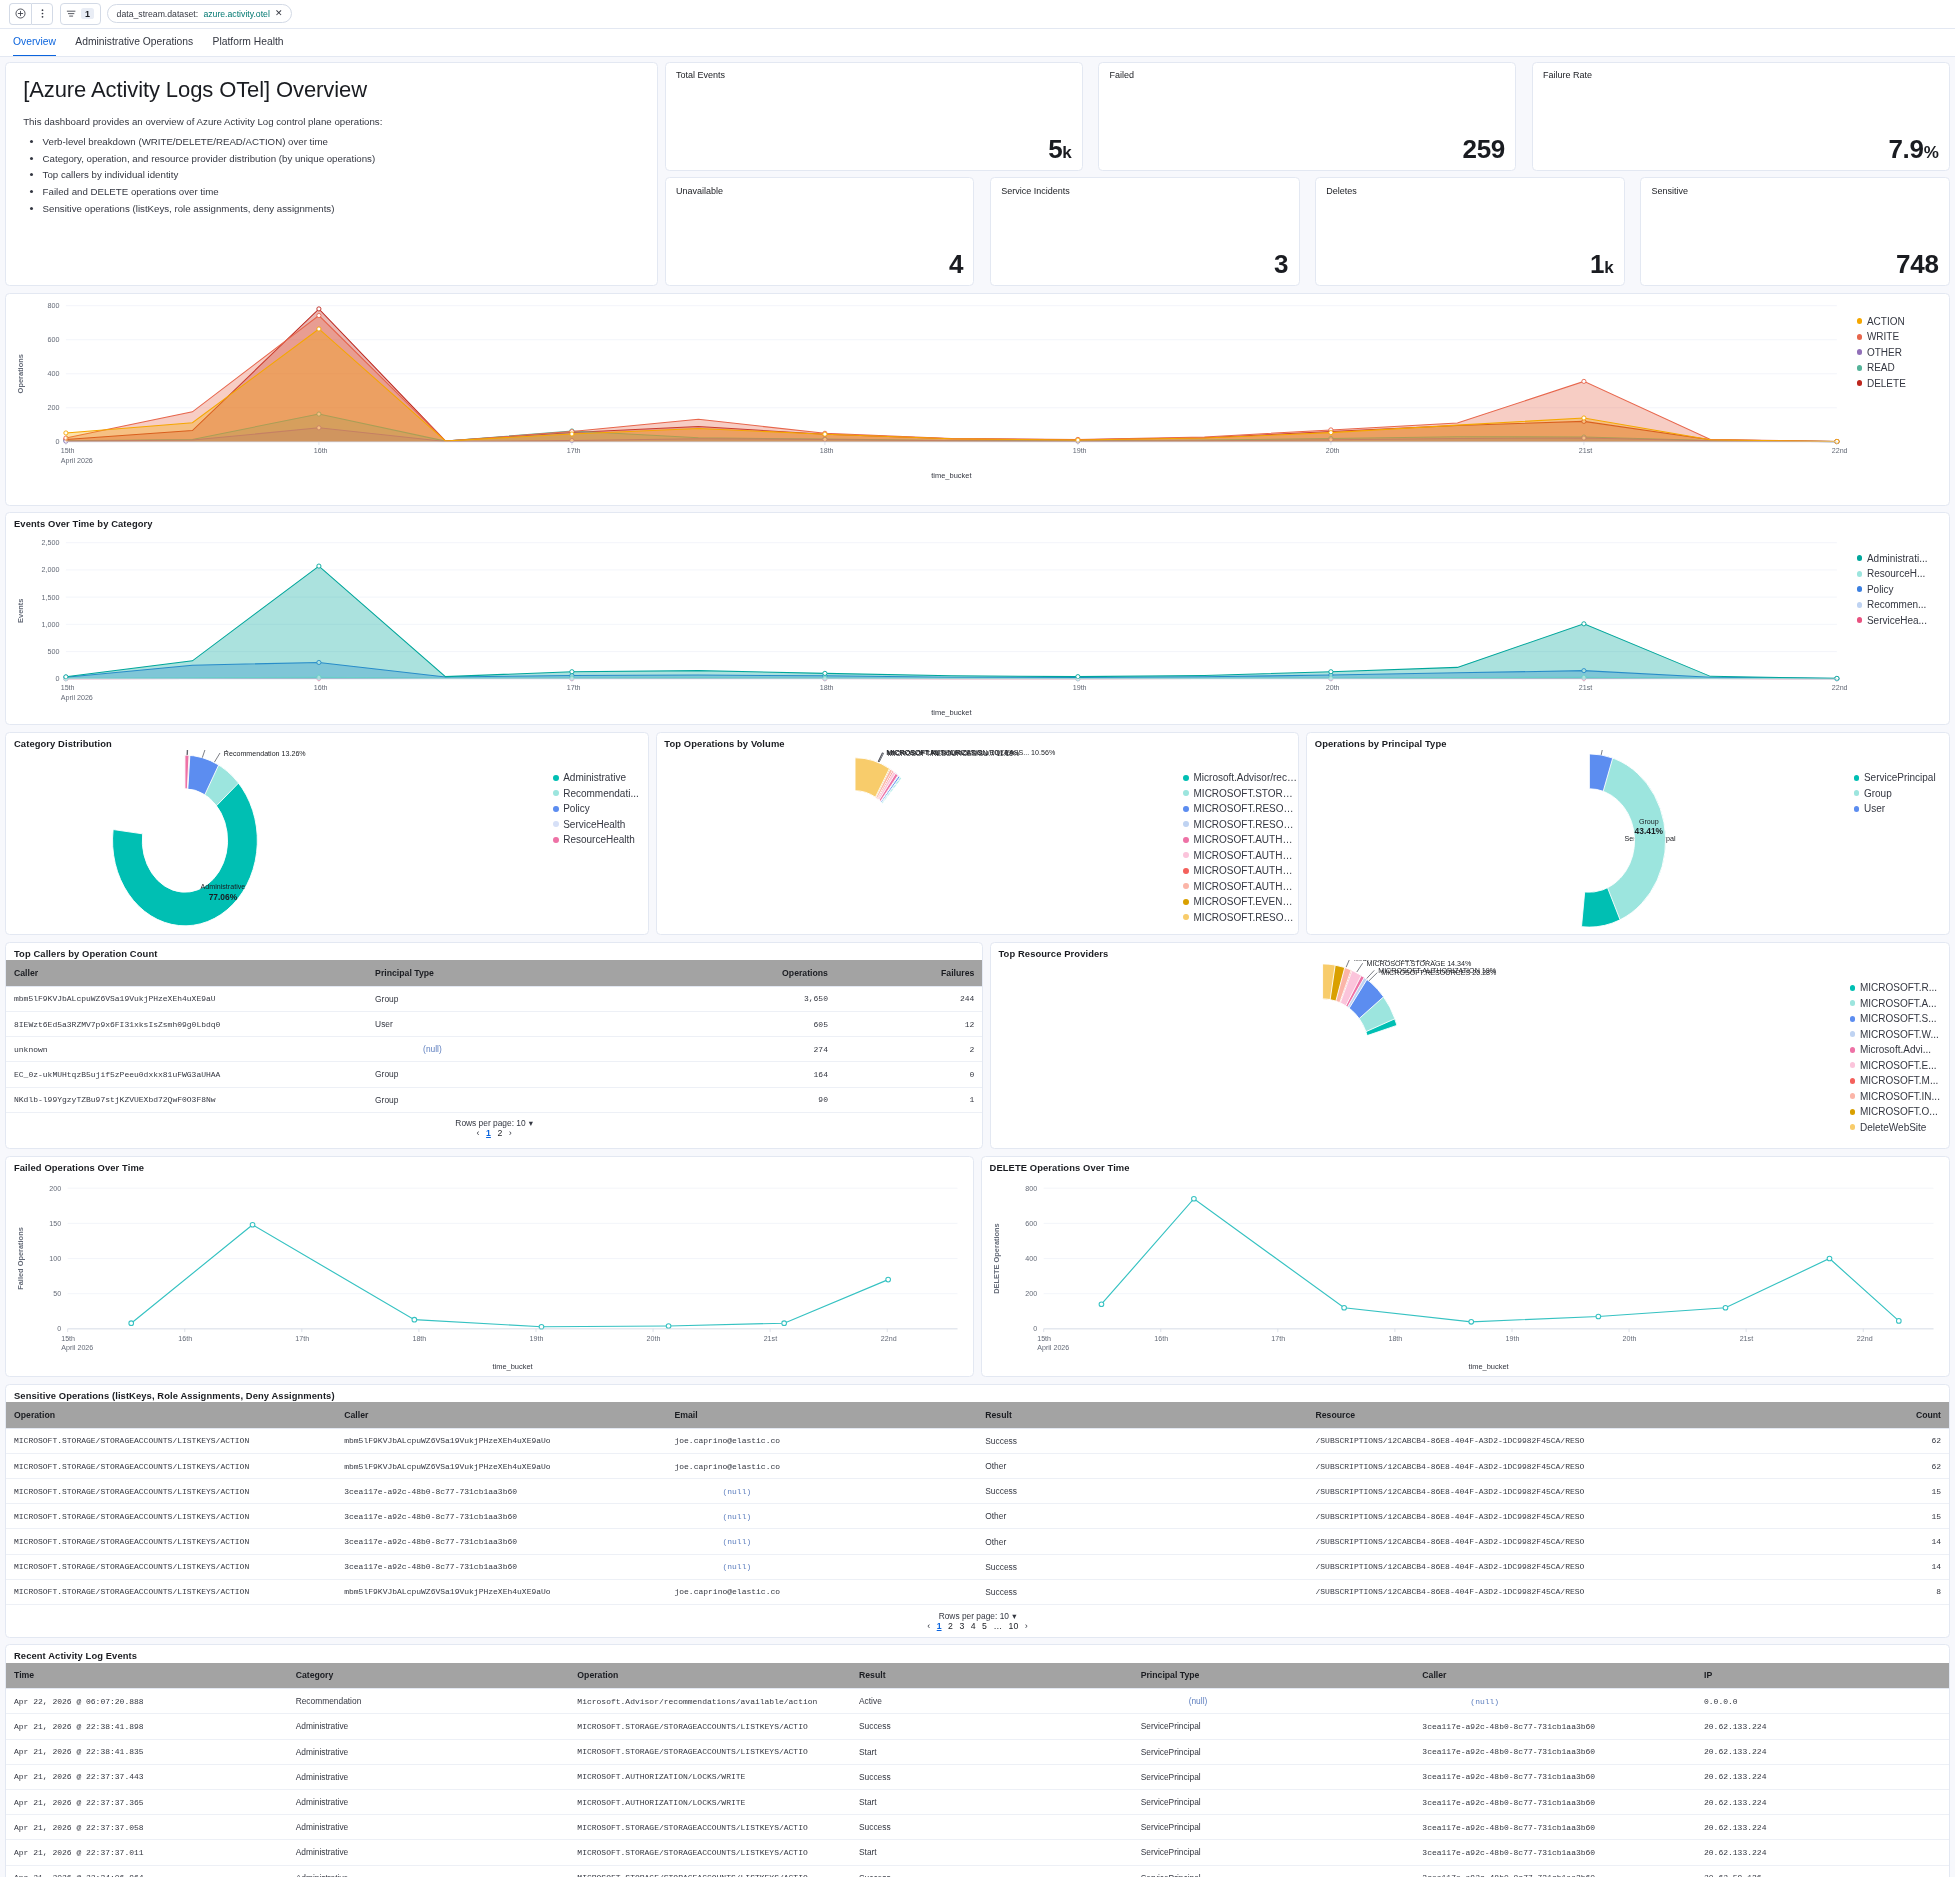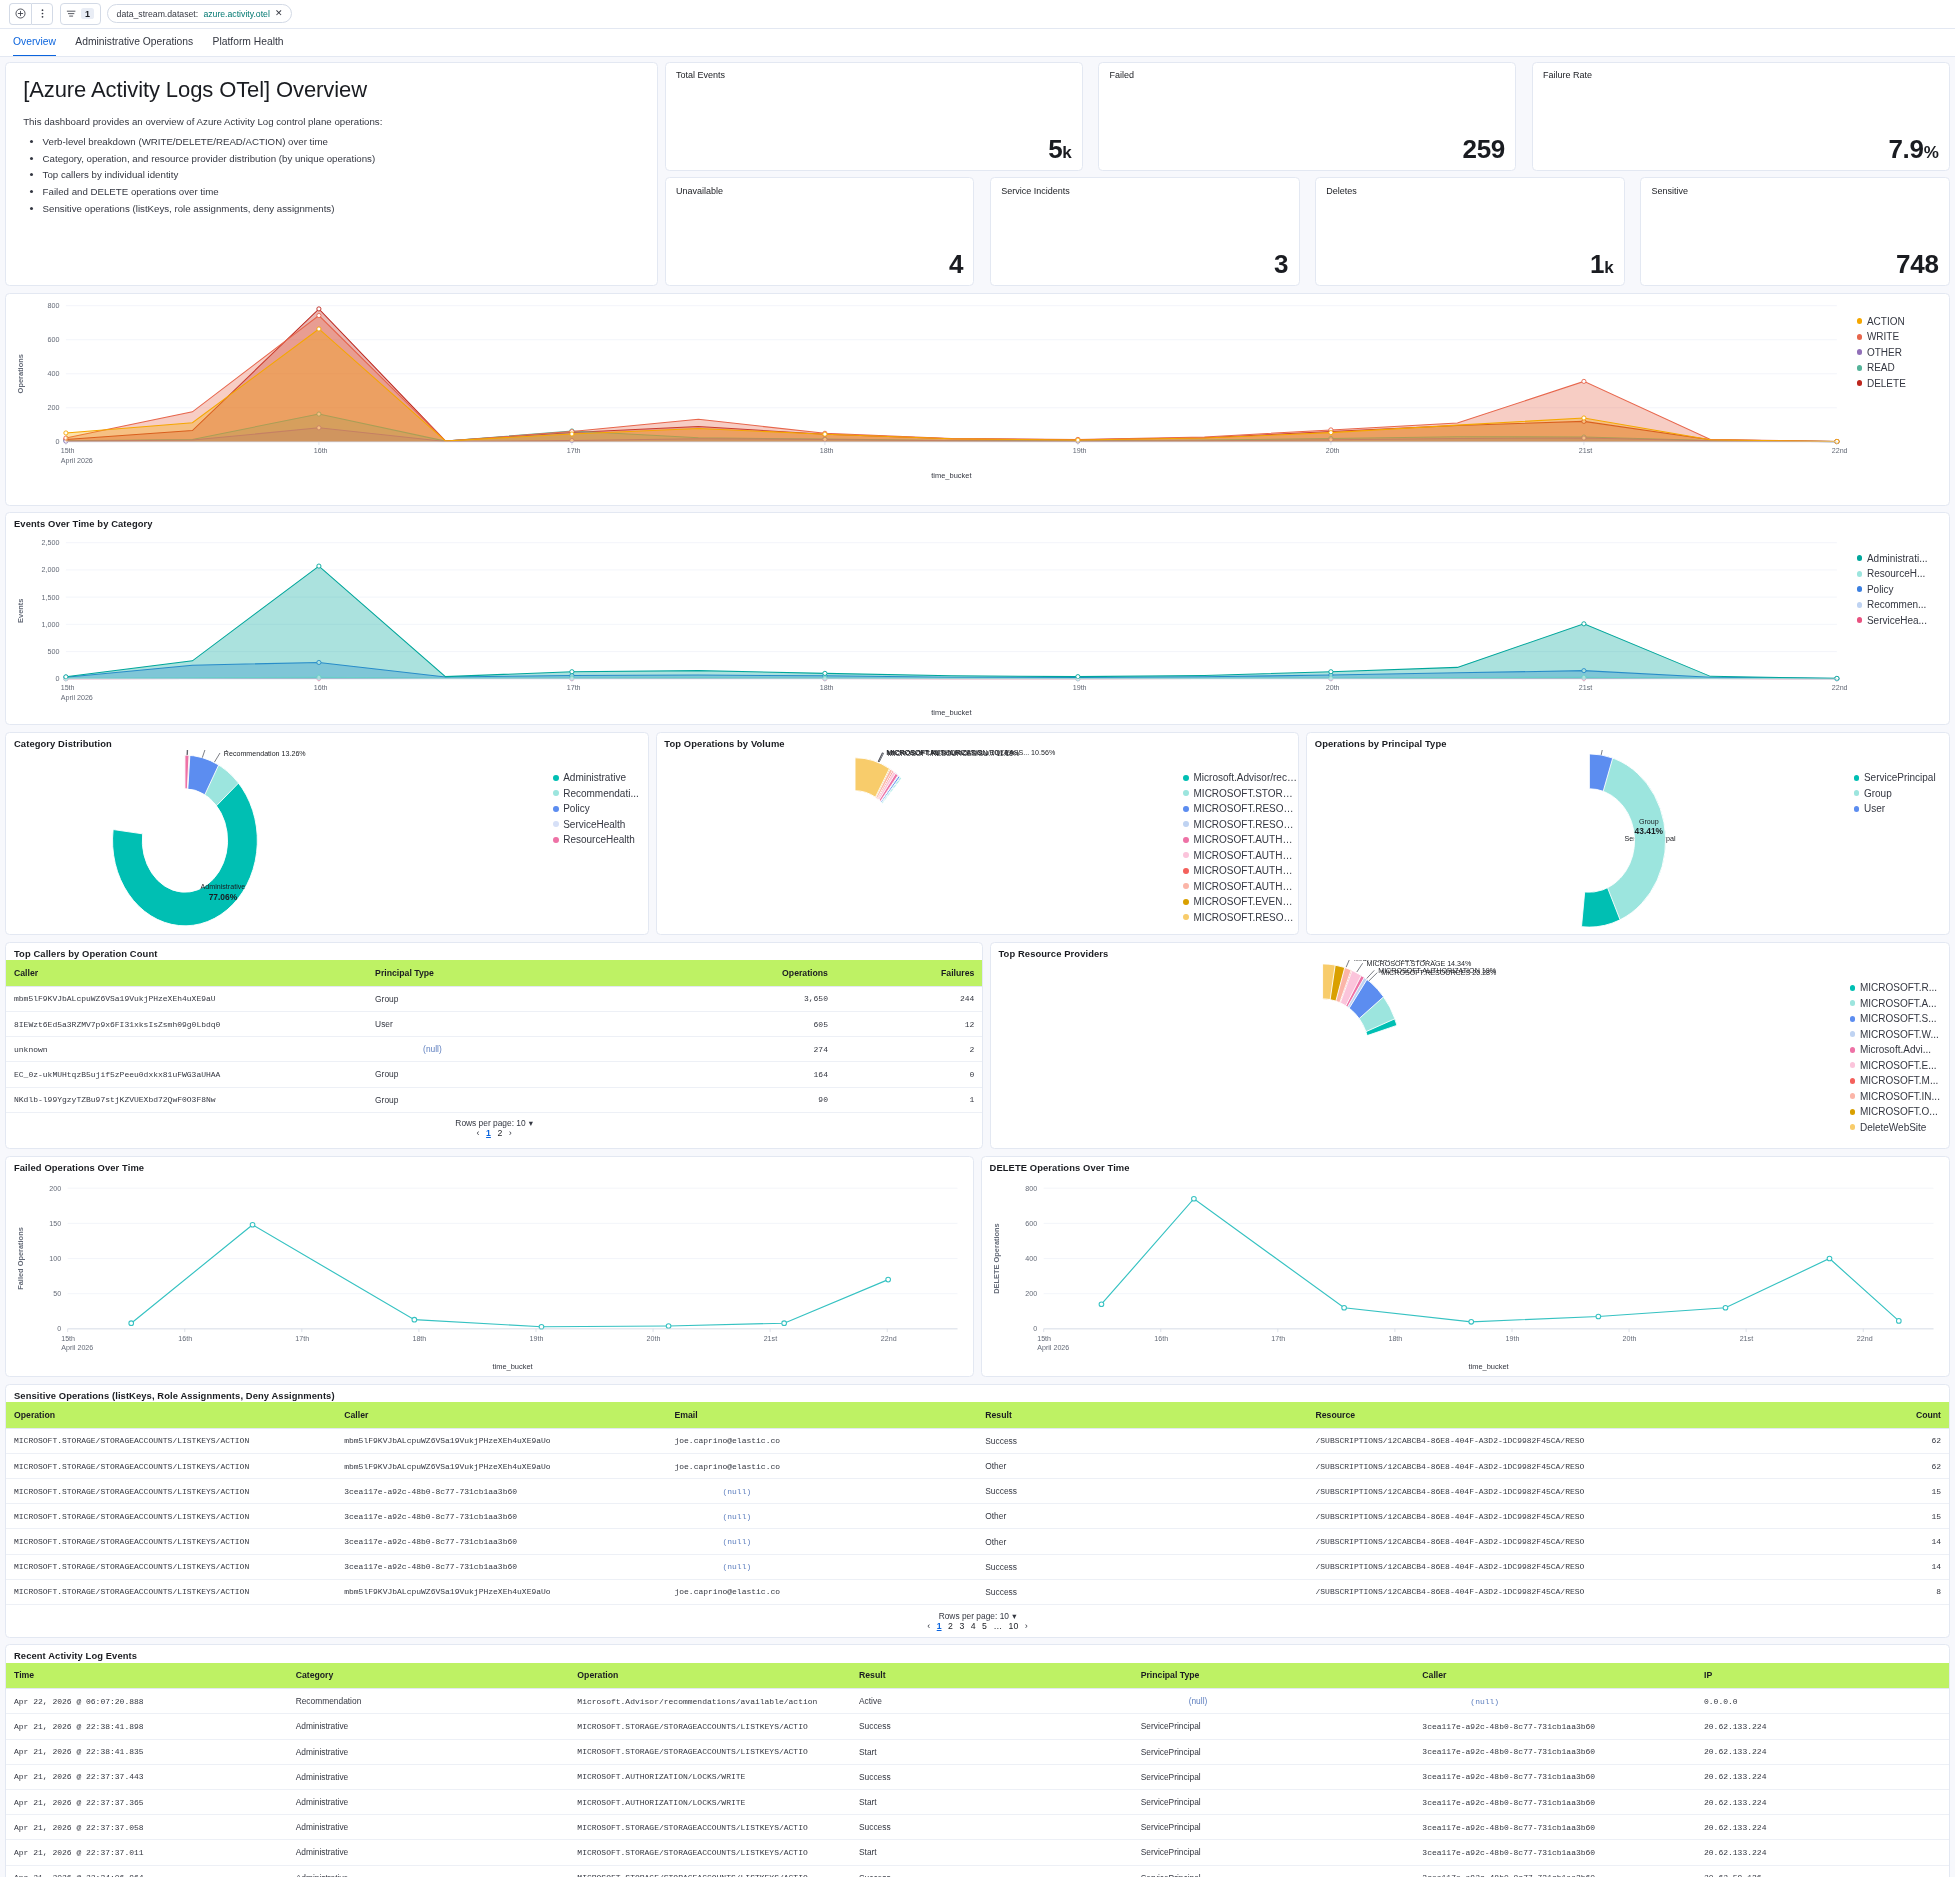--- a/index.html
+++ b/index.html
@@ -98,21 +98,21 @@
   }
   .axis-title {
     font-size: 11.5px; fill: #646a77; font-weight: 700;
   }
   .tick-lbl { font-size: 11px; fill: #646a77; }
   .xaxis-title { font-size: 11.5px; fill: #343741; text-anchor: middle; }
 
   
   table { width: 100%; border-collapse: collapse; }
   thead th {
-    background: #bef264; font-size: 8.7px; font-weight: 700; color: #1a1c21;
+    background: #a3a3a3; font-size: 8.7px; font-weight: 700; color: #1a1c21;
     text-align: left; padding: 7.8px 7.8px; border-bottom: 0.6px solid #E3E8F2;
     white-space: nowrap;
     margin-left: 15px;
   }
   tbody td {
     font-size: 8.4px; color: #343741; padding: 7.1px 7.8px;
     border-bottom: 0.6px solid #EDF0F6; white-space: nowrap;
     overflow: hidden; text-overflow: clip;
   }
   td.num, th.num { text-align: right; }

